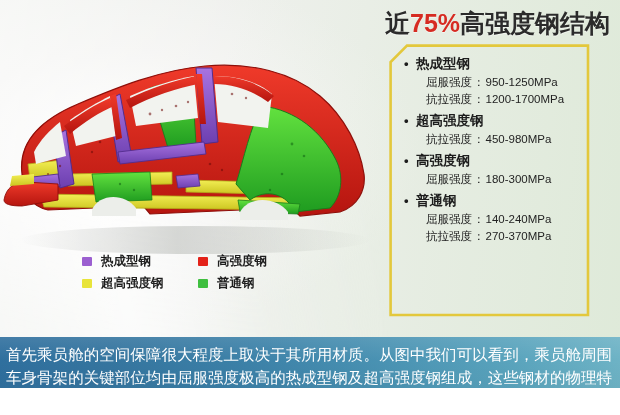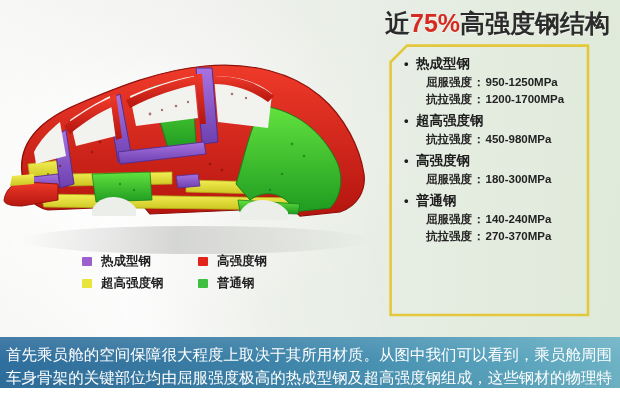--- a/index.html
+++ b/index.html
@@ -47,21 +47,21 @@
   .speclist{position:absolute;left:0;top:0;width:201px;height:273px;padding:9px 0 0 0;box-sizing:border-box;}
   .grp{margin:0 0 2px 0;padding:0 0 0 11px;}
   .grp-head{
     position:relative;font-size:13.5px;font-weight:bold;color:#1d1d1d;
     line-height:21px;padding-left:16px;white-space:nowrap;
   }
   .grp-head .bullet{
     position:absolute;left:4px;top:0;font-size:13px;color:#1d1d1d;line-height:21px;
   }
   .row{
-    font-size:11.5px;color:#232323;line-height:17px;padding-left:26px;white-space:nowrap;font-weight:bold;
+    font-size:11.5px;color:#232323;line-height:17px;padding-left:26px;white-space:nowrap;
   }
   .row .k{letter-spacing:0px;}
   .row .sep{padding:0 1px;}
 
   
   .legend{
     position:absolute;left:82px;top:250px;width:240px;z-index:6;
     display:grid;grid-template-columns:116px 124px;grid-auto-rows:22px;
   }
   .lg{display:flex;align-items:center;}

